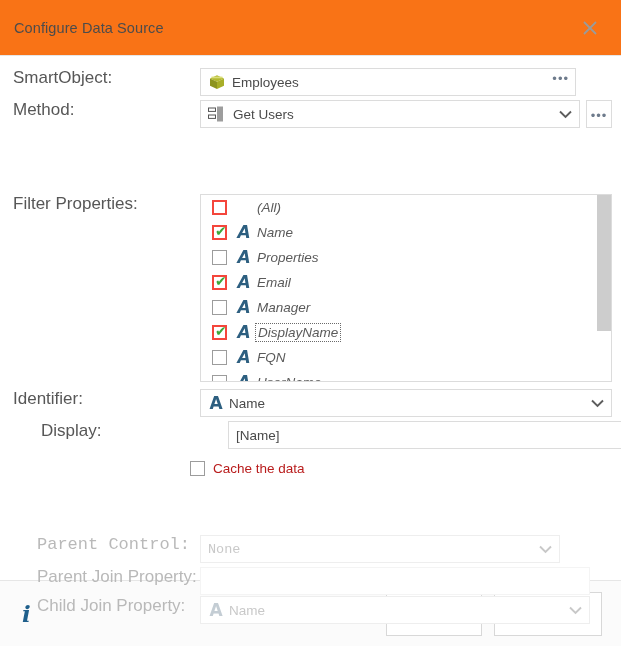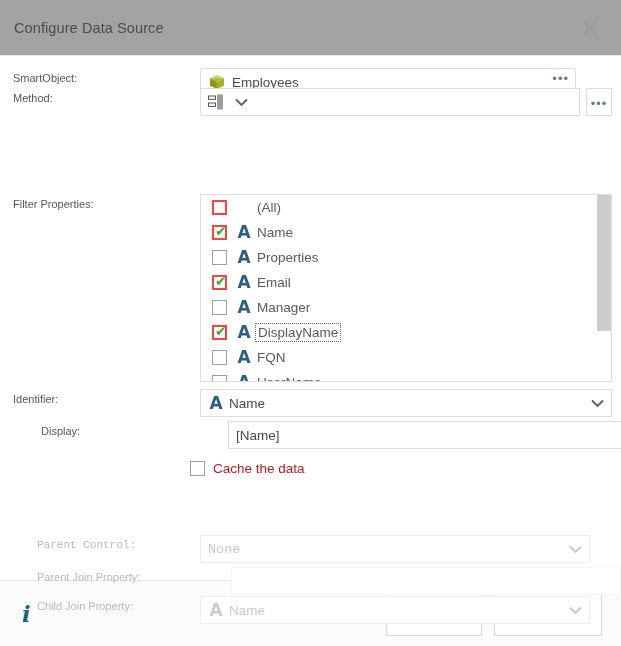--- a/index.html
+++ b/index.html
@@ -23,21 +23,21 @@
     box-sizing: border-box;
     background: #ffffff;
     display: flex;
     flex-direction: column;
   }
 
   
   .dlg-header {
     height: 56px;
     min-height: 56px;
-    background: #a3a3a3;
+    background: #f97316;
     border-bottom: 1px solid #e6e6e6;
     display: flex;
     align-items: center;
     padding: 0 16px 0 14px;
     box-sizing: border-box;
   }
   .dlg-title {
     font-size: 14.5px;
     color: #4c4c4c;
     letter-spacing: .1px;
@@ -64,21 +64,21 @@
     left: 0;
     width: 621px;
     box-sizing: border-box;
     display: flex;
     align-items: flex-start;
   }
   .lbl {
     width: 200px;
     padding-left: 13px;
     box-sizing: border-box;
-    font-size: 11px;
+    font-size: 17px;
     color: #575757;
     line-height: 20px;
     flex: none;
   }
   .lbl.dim { color: #b9b9b9; }
   .lbl.indent { padding-left: 37px; }
 
   .fieldwrap {
     display: flex;
     align-items: center;
@@ -151,21 +151,21 @@
     top: 138px;
     width: 412px;
     height: 188px;
     box-sizing: border-box;
     border: 1px solid #dcdcdc;
     background: #ffffff;
     overflow: hidden;
   }
   .list-inner {
     position: absolute;
-    left: 0; top: 0; right: 6px;
+    left: 0; top: 0; right: 6px; font-style: italic;
   }
   .litem {
     display: flex;
     align-items: center;
     height: 25px;
     padding-left: 11px;
     box-sizing: border-box;
     font-size: 13.5px;
     color: #5a5a5a;
     cursor: default;
@@ -281,31 +281,32 @@
             <polygon points="2,5.5 9,8.8 9,16 2,12.8" fill="#8d9420"></polygon>
             <polygon points="16,5.5 9,8.8 9,16 16,12.8" fill="#a8ae28"></polygon>
             <rect x="3.5" y="3.6" width="11" height="1.7" fill="#d9dd7a"></rect>
           </svg>
         </span>
         <span class="val">Employees</span>
         <span class="ellipsis-inline">•••</span>
       </div>
     </div>
 
-    <div class="row" style="top:32px;">
+    <div class="row" style="top:44px;">
       <div class="lbl">Method:</div>
       <div class="fieldwrap">
         <div class="field" style="width:380px;">
           <span class="ico ico-method">
             <svg width="18" height="16" viewBox="0 0 18 16">
               <rect x="0.5" y="2" width="7" height="3.4" fill="#fff" stroke="#555" stroke-width="1"></rect>
               <rect x="0.5" y="9" width="7" height="3.4" fill="#fff" stroke="#555" stroke-width="1"></rect>
               <rect x="9" y="0.5" width="6" height="15" fill="#9d9d9d"></rect>
             </svg>
           </span>
+          <span class="val">Get Users</span>
           <span class="chev">
             <svg width="13" height="9" viewBox="0 0 13 9">
                 <path d="M1 1.5 L6.5 7 L12 1.5" stroke="#5d5d5d" stroke-width="1.9" fill="none"></path>
               </svg>
           </span>
         </div>
         <div class="ell-btn">
           <span class="ellipsis-inline">•••</span>
         </div>
       </div>
@@ -391,31 +392,31 @@
     </div>
 
     <div class="cbrow" style="left:190px; top:405px;">
       <span class="cb"></span>
       <span>Cache the data</span>
     </div>
 
 
     <div class="row" style="top:479px;font-family:Liberation Mono, monospace;">
       <div class="lbl dim indent">Parent Control:</div>
-      <div class="field soft" style="width:390px;align-items:center;">
+      <div class="field soft" style="width:360px;align-items:center;">
         <span class="val placeholder">None</span>
         <span class="chev dim">
           <svg width="13" height="9" viewBox="0 0 13 9">
               <path d="M1 1.5 L6.5 7 L12 1.5" stroke="#c8c8c8" stroke-width="1.9" fill="none"></path>
             </svg>
         </span>
       </div>
     </div>
 
-    <div class="row" style="top:511px;justify-content:space-between;">
+    <div class="row" style="top:511px;">
       <div class="lbl dim indent">Parent Join Property:</div>
       <div class="field soft" style="width:390px; border-color:#f4f4f4;">
         <span class="val placeholder"></span>
       </div>
     </div>
 
     <div class="row" style="top:540px;">
       <div class="lbl dim indent">Child Join Property:</div>
       <div class="field soft" style="width:390px;">
         <span class="ico ico-a dim">A</span>

